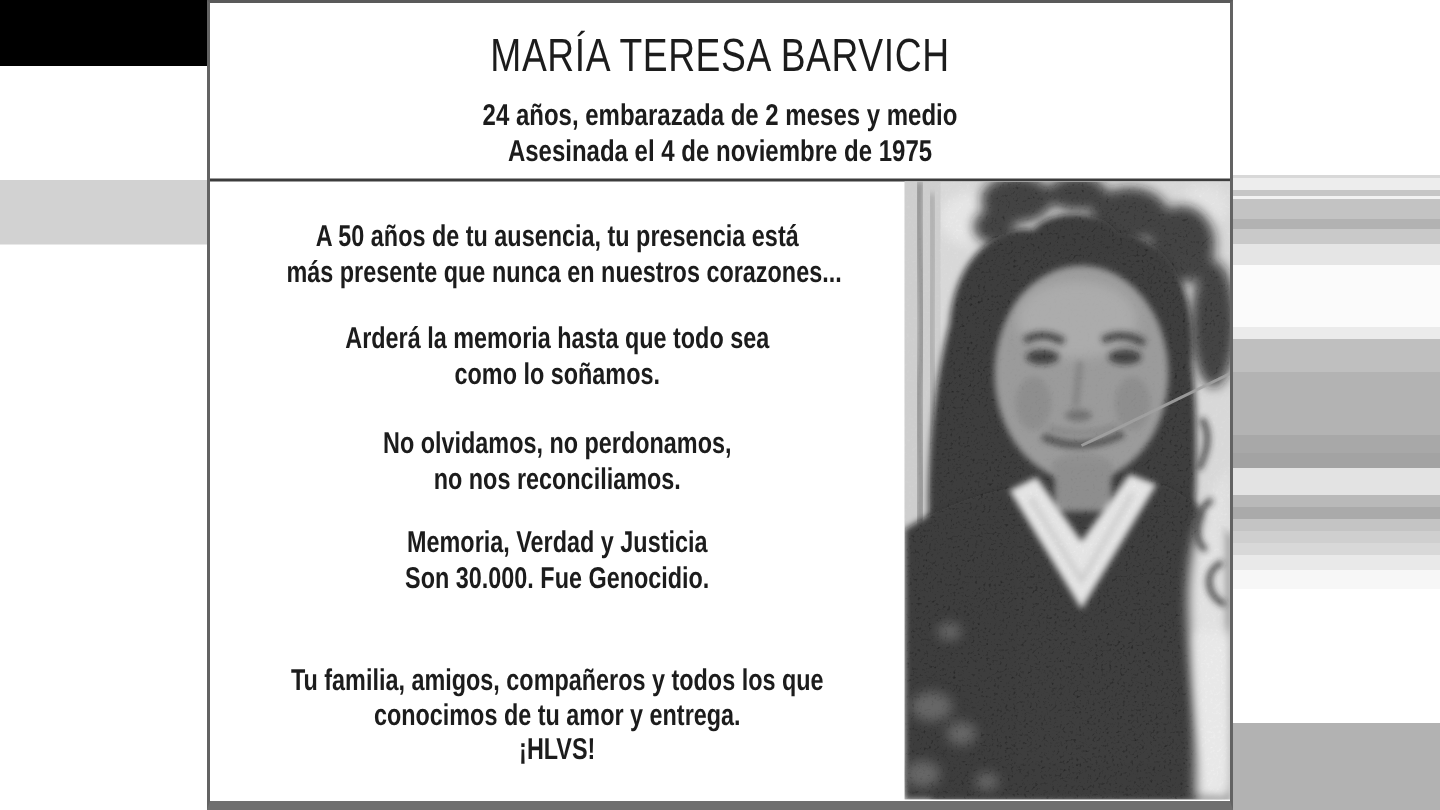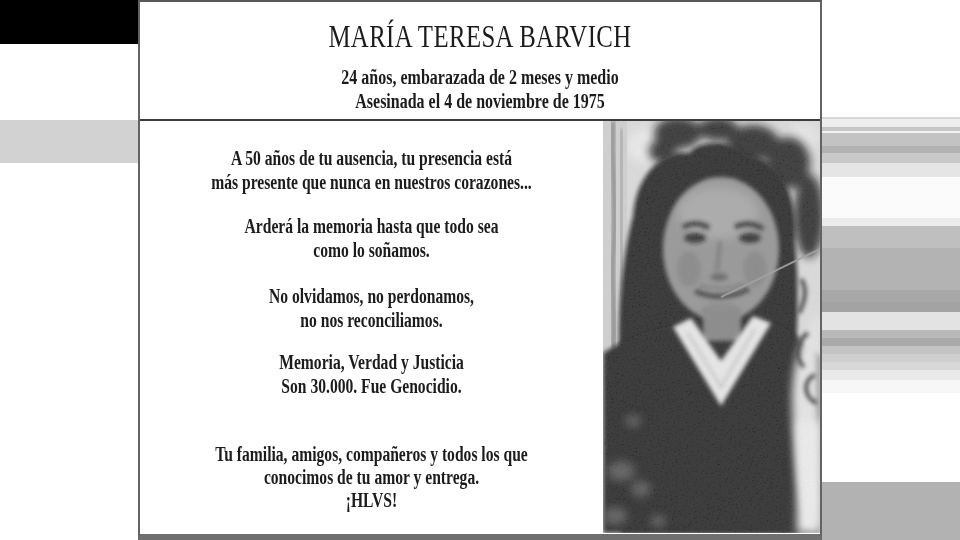--- a/index.html
+++ b/index.html
@@ -1,21 +1,21 @@
 <!DOCTYPE html>
 <html><head>
 <meta charset="utf-8">
 <style>
   html, body { margin: 0; padding: 0; background: #ffffff; }
   .page {
     position: relative;
     width: 960px; height: 540px;
     overflow: hidden;
     background: #ffffff;
-    font-family: Liberation Serif, serif;
+    font-family: Liberation Sans, sans-serif;
     color: #1c1c1c;
   }
   
   .corner-block {
     position: absolute; left: 0; top: 0;
     width: 138px; height: 44px;
     background: #000000;
   }
   .left-band {
     position: absolute; left: 0; top: 120px;

